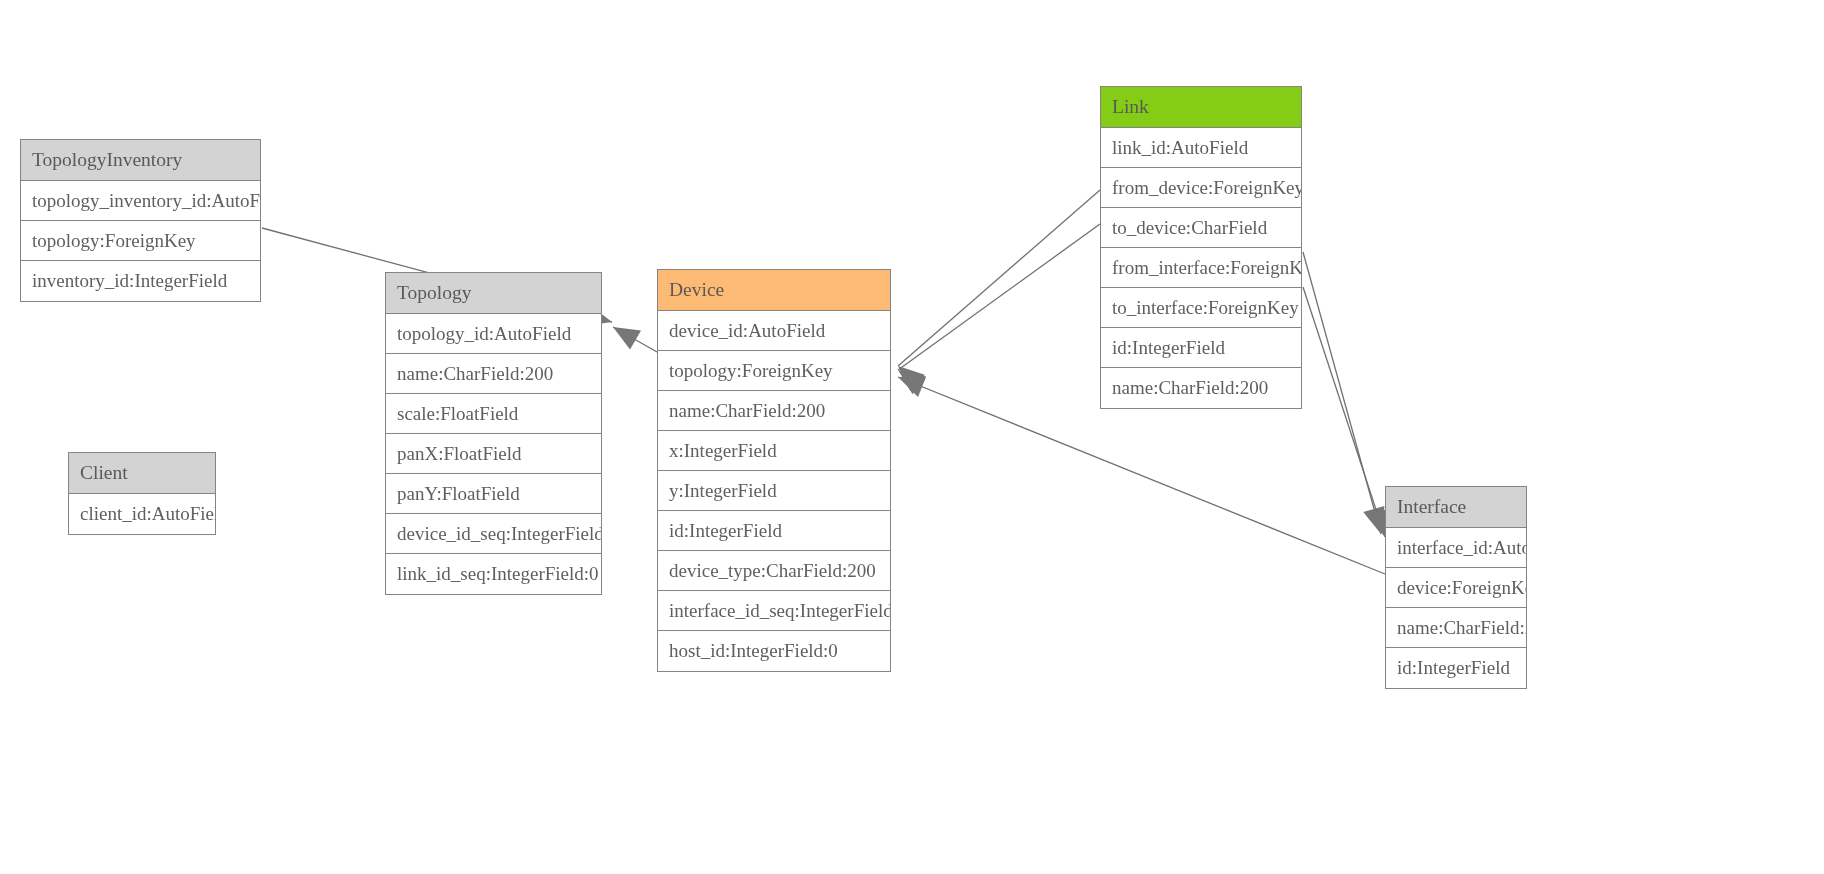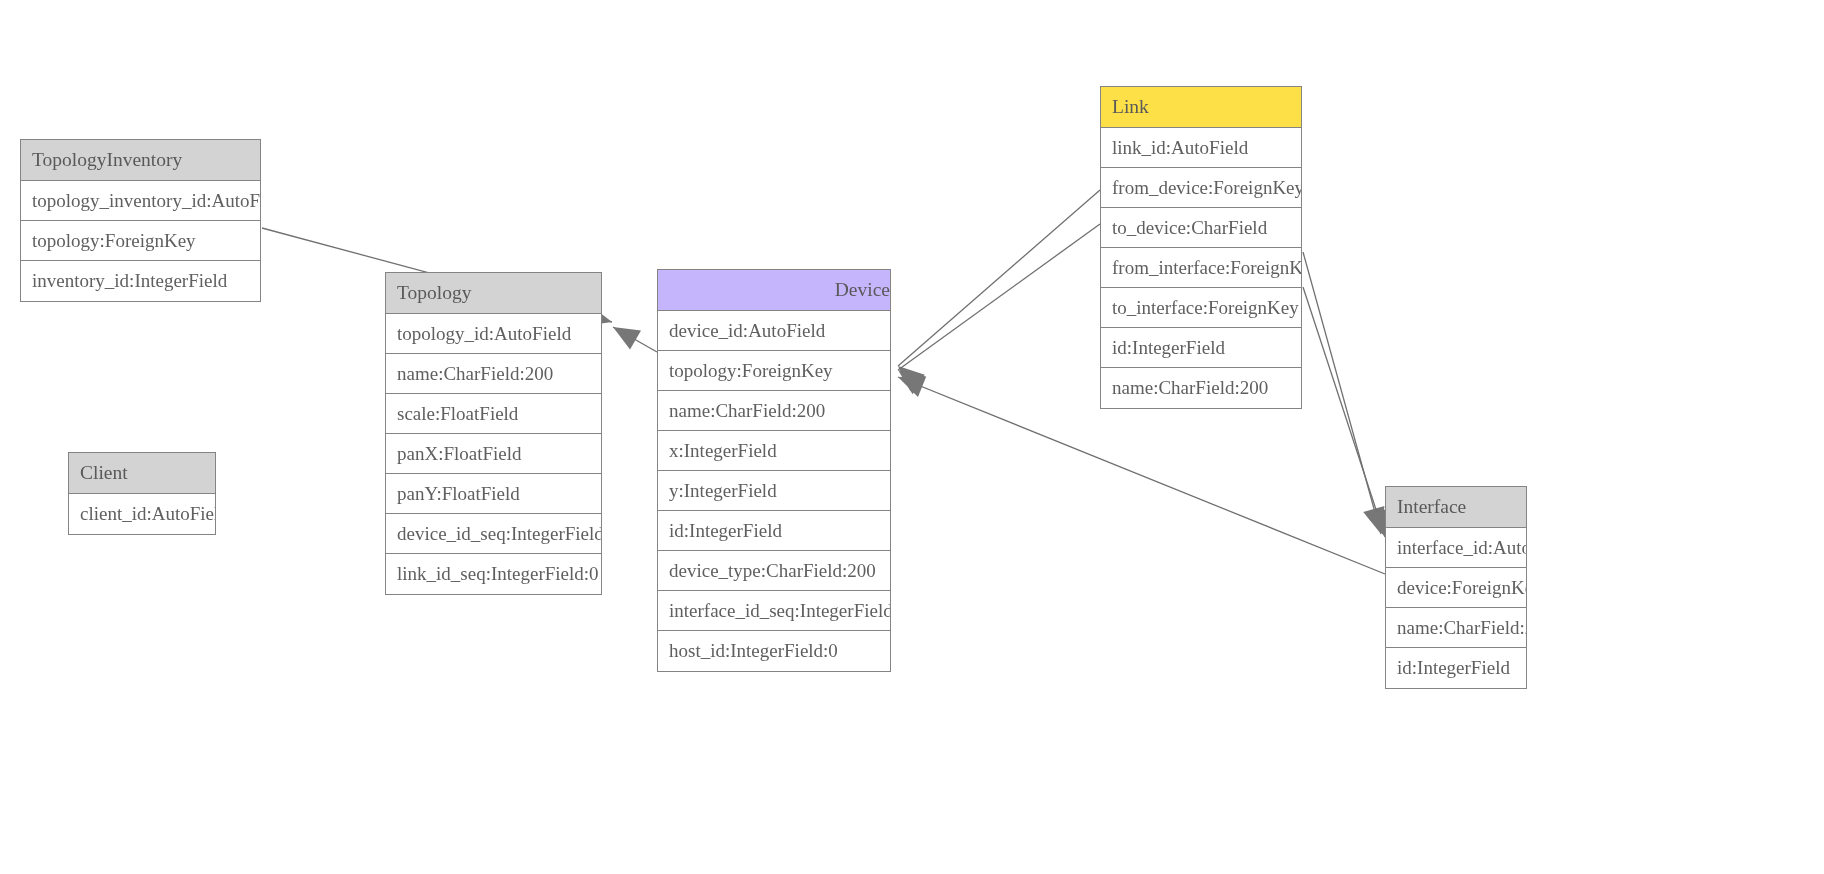--- a/index.html
+++ b/index.html
@@ -113,33 +113,33 @@
         <div class="entity-header" style="background: rgb(211, 211, 211); border-bottom-color: rgb(132, 132, 132);">Topology</div>
         <div class="entity-field" style="border-bottom-color: rgb(132, 132, 132);">topology_id:AutoField</div>
         <div class="entity-field" style="border-bottom-color: rgb(132, 132, 132);">name:CharField:200</div>
         <div class="entity-field" style="border-bottom-color: rgb(132, 132, 132);">scale:FloatField</div>
         <div class="entity-field" style="border-bottom-color: rgb(132, 132, 132);">panX:FloatField</div>
         <div class="entity-field" style="border-bottom-color: rgb(132, 132, 132);">panY:FloatField</div>
         <div class="entity-field" style="border-bottom-color: rgb(132, 132, 132);">device_id_seq:IntegerField:0</div>
         <div class="entity-field" style="border-bottom-color: rgb(132, 132, 132);">link_id_seq:IntegerField:0</div>
       </div>
       <div class="entity" style="left: 657px; top: 269px; width: 234px; border-color: rgb(132, 132, 132);">
-        <div class="entity-header" style="background: #c4b5fd; border-bottom-color: rgb(132, 132, 132); text-align: right;">Device</div>
+        <div class="entity-header" style="background: #fdba74; border-bottom-color: rgb(132, 132, 132);">Device</div>
         <div class="entity-field" style="border-bottom-color: rgb(132, 132, 132);">device_id:AutoField</div>
         <div class="entity-field" style="border-bottom-color: rgb(132, 132, 132);">topology:ForeignKey</div>
         <div class="entity-field" style="border-bottom-color: rgb(132, 132, 132);">name:CharField:200</div>
         <div class="entity-field" style="border-bottom-color: rgb(132, 132, 132);">x:IntegerField</div>
         <div class="entity-field" style="border-bottom-color: rgb(132, 132, 132);">y:IntegerField</div>
         <div class="entity-field" style="border-bottom-color: rgb(132, 132, 132);">id:IntegerField</div>
         <div class="entity-field" style="border-bottom-color: rgb(132, 132, 132);">device_type:CharField:200</div>
         <div class="entity-field" style="border-bottom-color: rgb(132, 132, 132);">interface_id_seq:IntegerField:0</div>
         <div class="entity-field" style="border-bottom-color: rgb(132, 132, 132);">host_id:IntegerField:0</div>
       </div>
       <div class="entity" style="left: 1100px; top: 86px; width: 202px; border-color: rgb(132, 132, 132);">
-        <div class="entity-header" style="background: #fde047; border-bottom-color: rgb(132, 132, 132);">Link</div>
+        <div class="entity-header" style="background: #84cc16; border-bottom-color: rgb(132, 132, 132);">Link</div>
         <div class="entity-field" style="border-bottom-color: rgb(132, 132, 132);">link_id:AutoField</div>
         <div class="entity-field" style="border-bottom-color: rgb(132, 132, 132);">from_device:ForeignKey</div>
         <div class="entity-field" style="border-bottom-color: rgb(132, 132, 132);">to_device:CharField</div>
         <div class="entity-field" style="border-bottom-color: rgb(132, 132, 132);">from_interface:ForeignKey</div>
         <div class="entity-field" style="border-bottom-color: rgb(132, 132, 132);">to_interface:ForeignKey</div>
         <div class="entity-field" style="border-bottom-color: rgb(132, 132, 132);">id:IntegerField</div>
         <div class="entity-field" style="border-bottom-color: rgb(132, 132, 132);">name:CharField:200</div>
       </div>
       <div class="entity" style="left: 1385px; top: 486px; width: 142px; border-color: rgb(132, 132, 132);">
         <div class="entity-header" style="background: rgb(211, 211, 211); border-bottom-color: rgb(132, 132, 132);">Interface</div>

